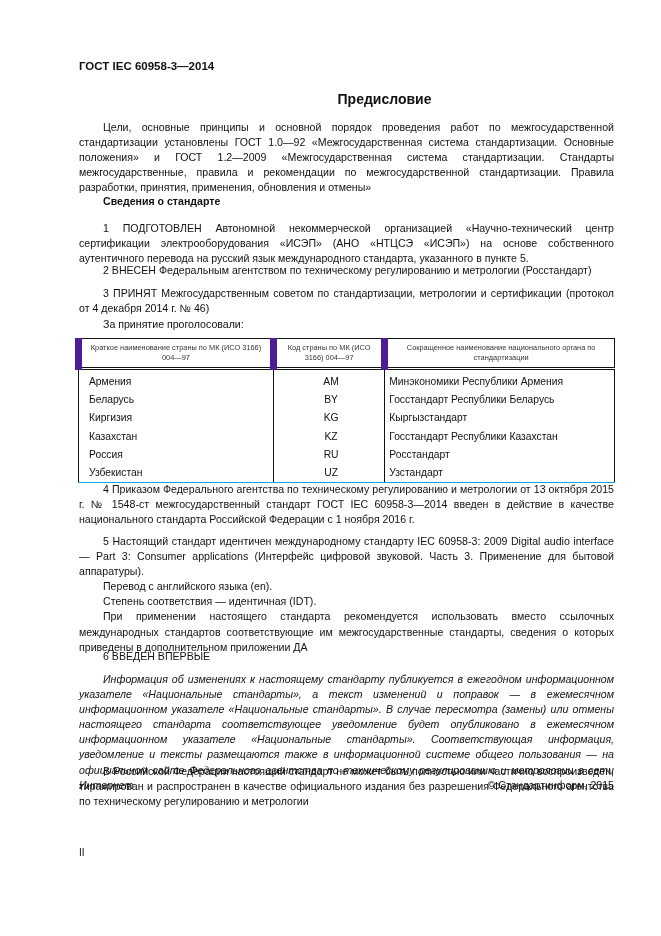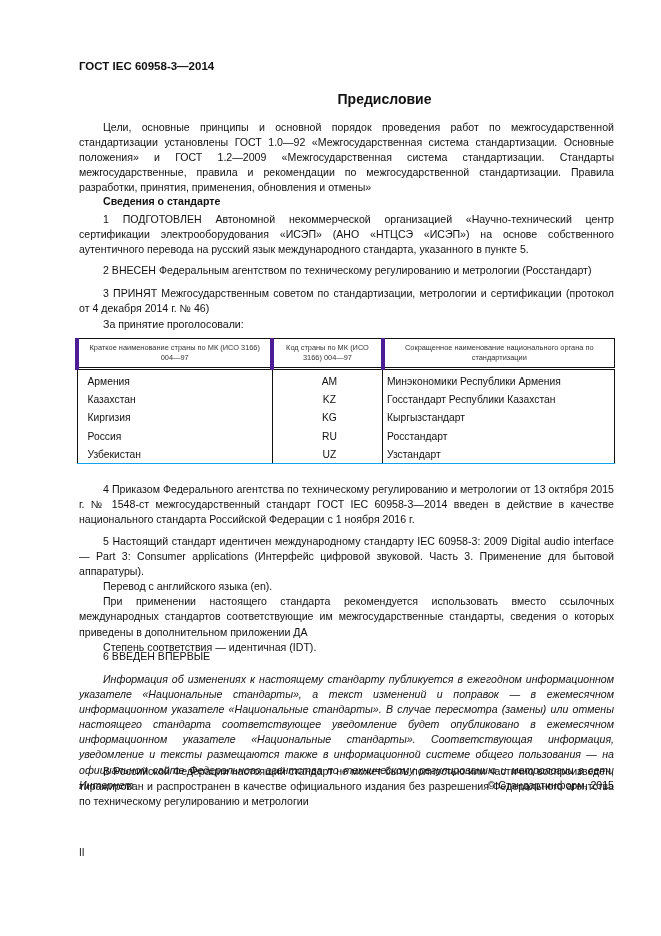--- a/index.html
+++ b/index.html
@@ -8,21 +8,21 @@
   .abs { position: absolute; }
   .header-id { left: 79px; top: 60px; font-size: 11.5px; font-weight: bold; }
   .title { left: 0; width: 661px; top: 91px; text-align: center; font-size: 14px; font-weight: bold; padding-left: 108px; box-sizing: border-box; }
   .para { left: 79px; width: 535px; font-size: 10.6px; line-height: 15.1px; text-align: justify; }
   .para p { margin: 0; text-indent: 24px; }
   .para p.noind { text-indent: 0; }
   .bold { font-weight: bold; }
   .italic { font-style: italic; }
   .right { text-align: right; }
   table.vote { position: absolute; left: 75px; top: 338px; width: 540px; border-collapse: collapse; font-size: 10.3px; }
-  table.vote th { font-weight: normal; font-size: 7.4px; line-height: 10px; color: #333; padding: 4px 4px; text-align: center; border-left: 4px solid #4c1d95; border-right: 1px solid #111; border-top: 1px solid #111; height: 20px; }
+  table.vote th { font-weight: normal; font-size: 7.4px; line-height: 10px; color: #333; padding: 4px 4px; text-align: center; border-left: 7px solid #4c1d95; border-right: 1px solid #111; border-top: 1px solid #111; height: 20px; }
   table.vote thead tr { border-bottom: 3px double #111; }
   table.vote td { padding: 0 4px 0 10px; height: 18.3px; border-left: 1px solid #111; border-right: 1px solid #111; }
   table.vote tbody tr:first-child td { padding-top: 2px; }
   table.vote tbody tr:last-child td { border-bottom: 1px solid #0ea5e9; }
   table.vote td.code { text-align: center; padding-left: 8px; }
   table.vote td.org { padding-left: 4px; }
   .c1 { width: 197px; } .c2 { width: 106px; margin-left: 44px; } .c3 { width: 237px; }
   .pagenum { left: 79px; top: 847px; font-size: 10px; }
 </style>
 </head>
@@ -32,21 +32,21 @@
 <div class="abs title">Предисловие</div>
 
 <div class="abs para" style="top:120px;">
   <p>Цели, основные принципы и основной порядок проведения работ по межгосударственной стандартизации установлены ГОСТ 1.0—92 «Межгосударственная система стандартизации. Основные положения» и ГОСТ 1.2—2009 «Межгосударственная система стандартизации. Стандарты межгосударственные, правила и рекомендации по межгосударственной стандартизации. Правила разработки, принятия, применения, обновления и отмены»</p>
 </div>
 
 <div class="abs para" style="top:194px;">
   <p class="bold">Сведения о стандарте</p>
 </div>
 
-<div class="abs para" style="top:212px;">
+<div class="abs para" style="top:221px;">
   <p>1  ПОДГОТОВЛЕН Автономной некоммерческой организацией «Научно-технический центр сертификации электрооборудования «ИСЭП» (АНО «НТЦСЭ «ИСЭП») на основе собственного аутентичного перевода на русский язык международного стандарта, указанного в пункте 5.</p>
 </div>
 
 <div class="abs para" style="top:263px;">
   <p>2  ВНЕСЕН Федеральным агентством по техническому регулированию и метрологии (Росстандарт)</p>
 </div>
 
 <div class="abs para" style="top:286px;">
   <p>3  ПРИНЯТ Межгосударственным советом по стандартизации, метрологии и сертификации (протокол от 4 декабря 2014 г. № 46)</p>
 </div>
@@ -63,28 +63,33 @@
       <th class="c3">Сокращенное наименование национального органа по стандартизации</th>
     </tr>
   </thead>
   <tbody>
     <tr>
       <td>Армения</td>
       <td class="code">AM</td>
       <td class="org">Минэкономики Республики Армения</td>
     </tr>
     <tr>
-      <td>Казахстан</td>
-      <td class="code">KZ</td>
-      <td class="org">Госстандарт Республики Казахстан</td>
+      <td>Беларусь</td>
+      <td class="code">BY</td>
+      <td class="org">Госстандарт Республики Беларусь</td>
     </tr>
     <tr>
       <td>Киргизия</td>
       <td class="code">KG</td>
       <td class="org">Кыргызстандарт</td>
+    </tr>
+    <tr>
+      <td>Казахстан</td>
+      <td class="code">KZ</td>
+      <td class="org">Госстандарт Республики Казахстан</td>
     </tr>
     <tr>
       <td>Россия</td>
       <td class="code">RU</td>
       <td class="org">Росстандарт</td>
     </tr>
     <tr>
       <td>Узбекистан</td>
       <td class="code">UZ</td>
       <td class="org">Узстандарт</td>
@@ -92,22 +97,22 @@
   </tbody>
 </table>
 
 <div class="abs para" style="top:482px;">
   <p>4  Приказом Федерального агентства по техническому регулированию и метрологии от 13 октября 2015 г. № 1548-ст межгосударственный стандарт ГОСТ IEC 60958-3—2014 введен в действие в качестве национального стандарта Российской Федерации с 1 ноября 2016 г.</p>
 </div>
 
 <div class="abs para" style="top:534px;">
   <p>5  Настоящий стандарт идентичен международному стандарту IEC 60958-3: 2009 Digital audio interface — Part 3: Consumer applications (Интерфейс цифровой звуковой. Часть 3. Применение для бытовой аппаратуры).</p>
   <p>Перевод с английского языка (en).</p>
+  <p>Степень соответствия — идентичная (IDT).</p>
   <p>При применении настоящего стандарта рекомендуется использовать вместо ссылочных международных стандартов соответствующие им межгосударственные стандарты, сведения о которых приведены в дополнительном приложении ДА</p>
-  <p>Степень соответствия — идентичная (IDT).</p>
 </div>
 
 <div class="abs para" style="top:649px;">
   <p>6  ВВЕДЕН ВПЕРВЫЕ</p>
 </div>
 
 <div class="abs para italic" style="top:672px;">
   <p>Информация об изменениях к настоящему стандарту публикуется в ежегодном информационном указателе «Национальные стандарты», а текст изменений и поправок — в ежемесячном информационном указателе «Национальные стандарты». В случае пересмотра (замены) или отмены настоящего стандарта соответствующее уведомление будет опубликовано в ежемесячном информационном указателе «Национальные стандарты». Соответствующая информация, уведомление и тексты размещаются также в информационной системе общего пользования — на официальном сайте Федерального агентства по техническому регулированию и метрологии в сети Интернет</p>
 </div>
 

